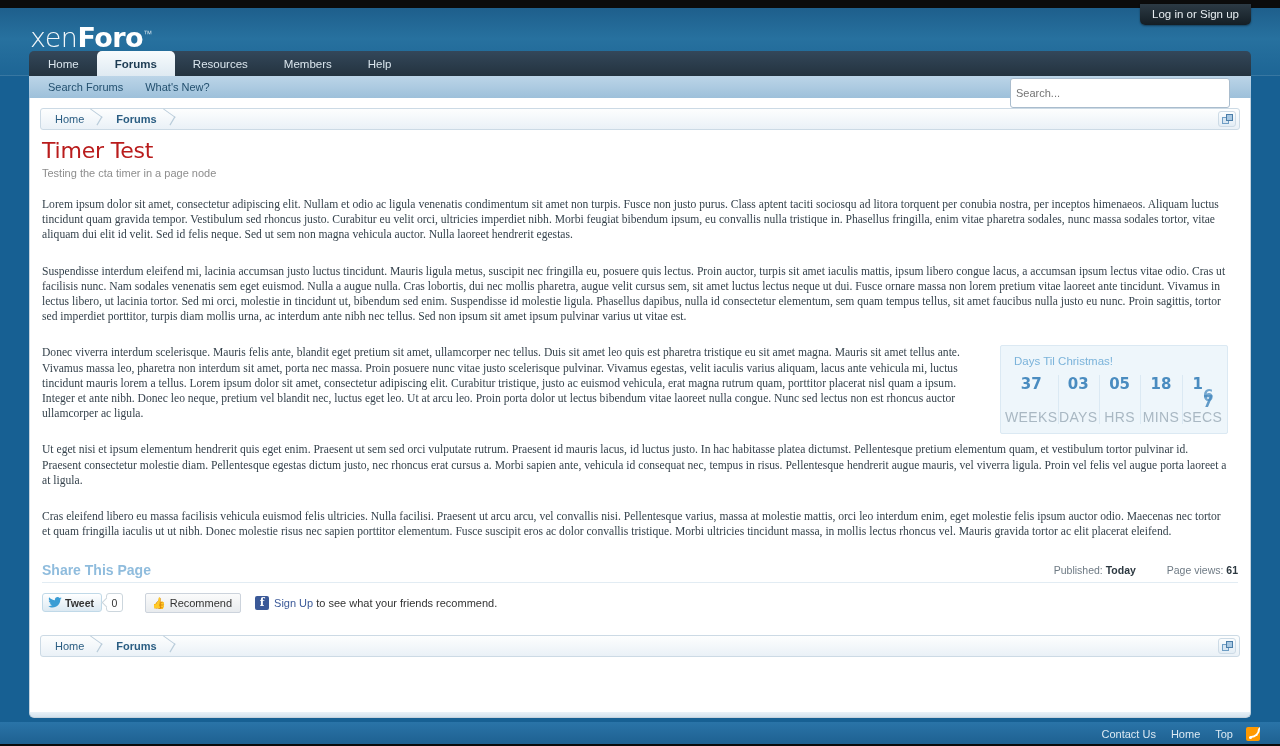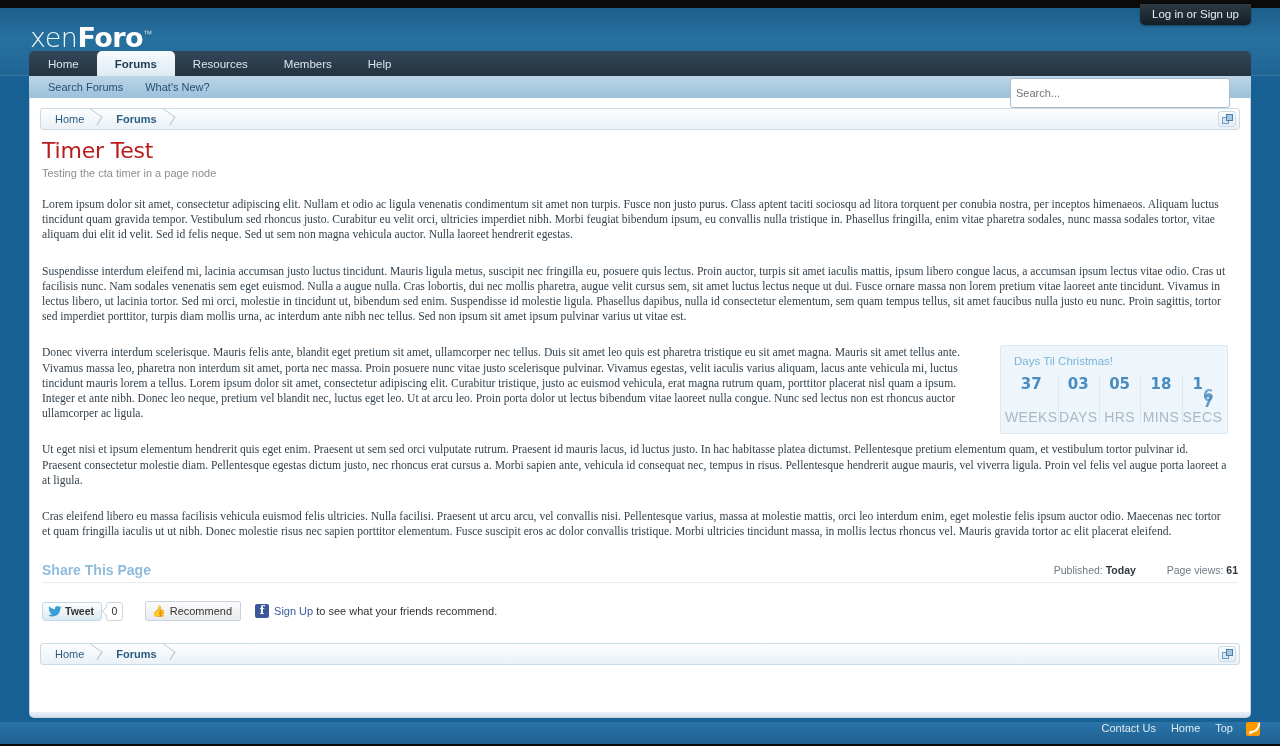--- a/index.html
+++ b/index.html
@@ -209,21 +209,21 @@
     padding-bottom:4px; border-bottom:1px solid #e2ecf3;
     position:relative;
   }
   .pubinfo {
     position:absolute; right:0; bottom:6px;
     font-size:10.5px; color:#6e7a84; font-weight:normal;
   }
   .pubinfo b { color:#2c3840; }
   .pubinfo span { margin-left:14px; }
 
-  .sharebtns { display:flex; align-items:center; margin-top:18px; }
+  .sharebtns { display:flex; align-items:flex-start; margin-top:10px; }
   .tweetbtn {
     display:flex; align-items:center; height:19px;
     border:1px solid #c0d9e8; border-radius:3px;
     background:linear-gradient(to bottom,#ffffff,#dce9f2);
     padding:0 7px 0 5px; font-size:10.5px; font-weight:bold; color:#333;
     cursor:pointer;
   }
   .tw-bird {
     width:14px; height:11px; margin-right:3px;
     position:relative; display:inline-block;
@@ -265,21 +265,21 @@
   .footerbar {
     position:absolute; left:29px; top:712px;
     width:1222px; height:6px;
     background:linear-gradient(to bottom,#e9f1f7,#d3e2ed);
     border:1px solid #c5d3de; border-top:none;
     border-radius:0 0 5px 5px;
   }
   .footerlinks {
     position:absolute; left:0; top:722px; width:1280px; height:24px;
     background:linear-gradient(to bottom,#2a74a8 0%,#1d5f8f 100%);
-    display:flex; align-items:flex-start; justify-content:flex-end;
+    display:flex; align-items:center; justify-content:flex-end;
     padding-right:20px;
   }
   .footerlinks a {
     color:#ddeaf3; font-size:11px; text-decoration:none; margin-left:15px;
   }
   .rssicon {
     width:14px; height:14px; margin-left:13px;
     background:#f90; border-radius:2px; position:relative; cursor:pointer;
   }
   .rssicon:before{

